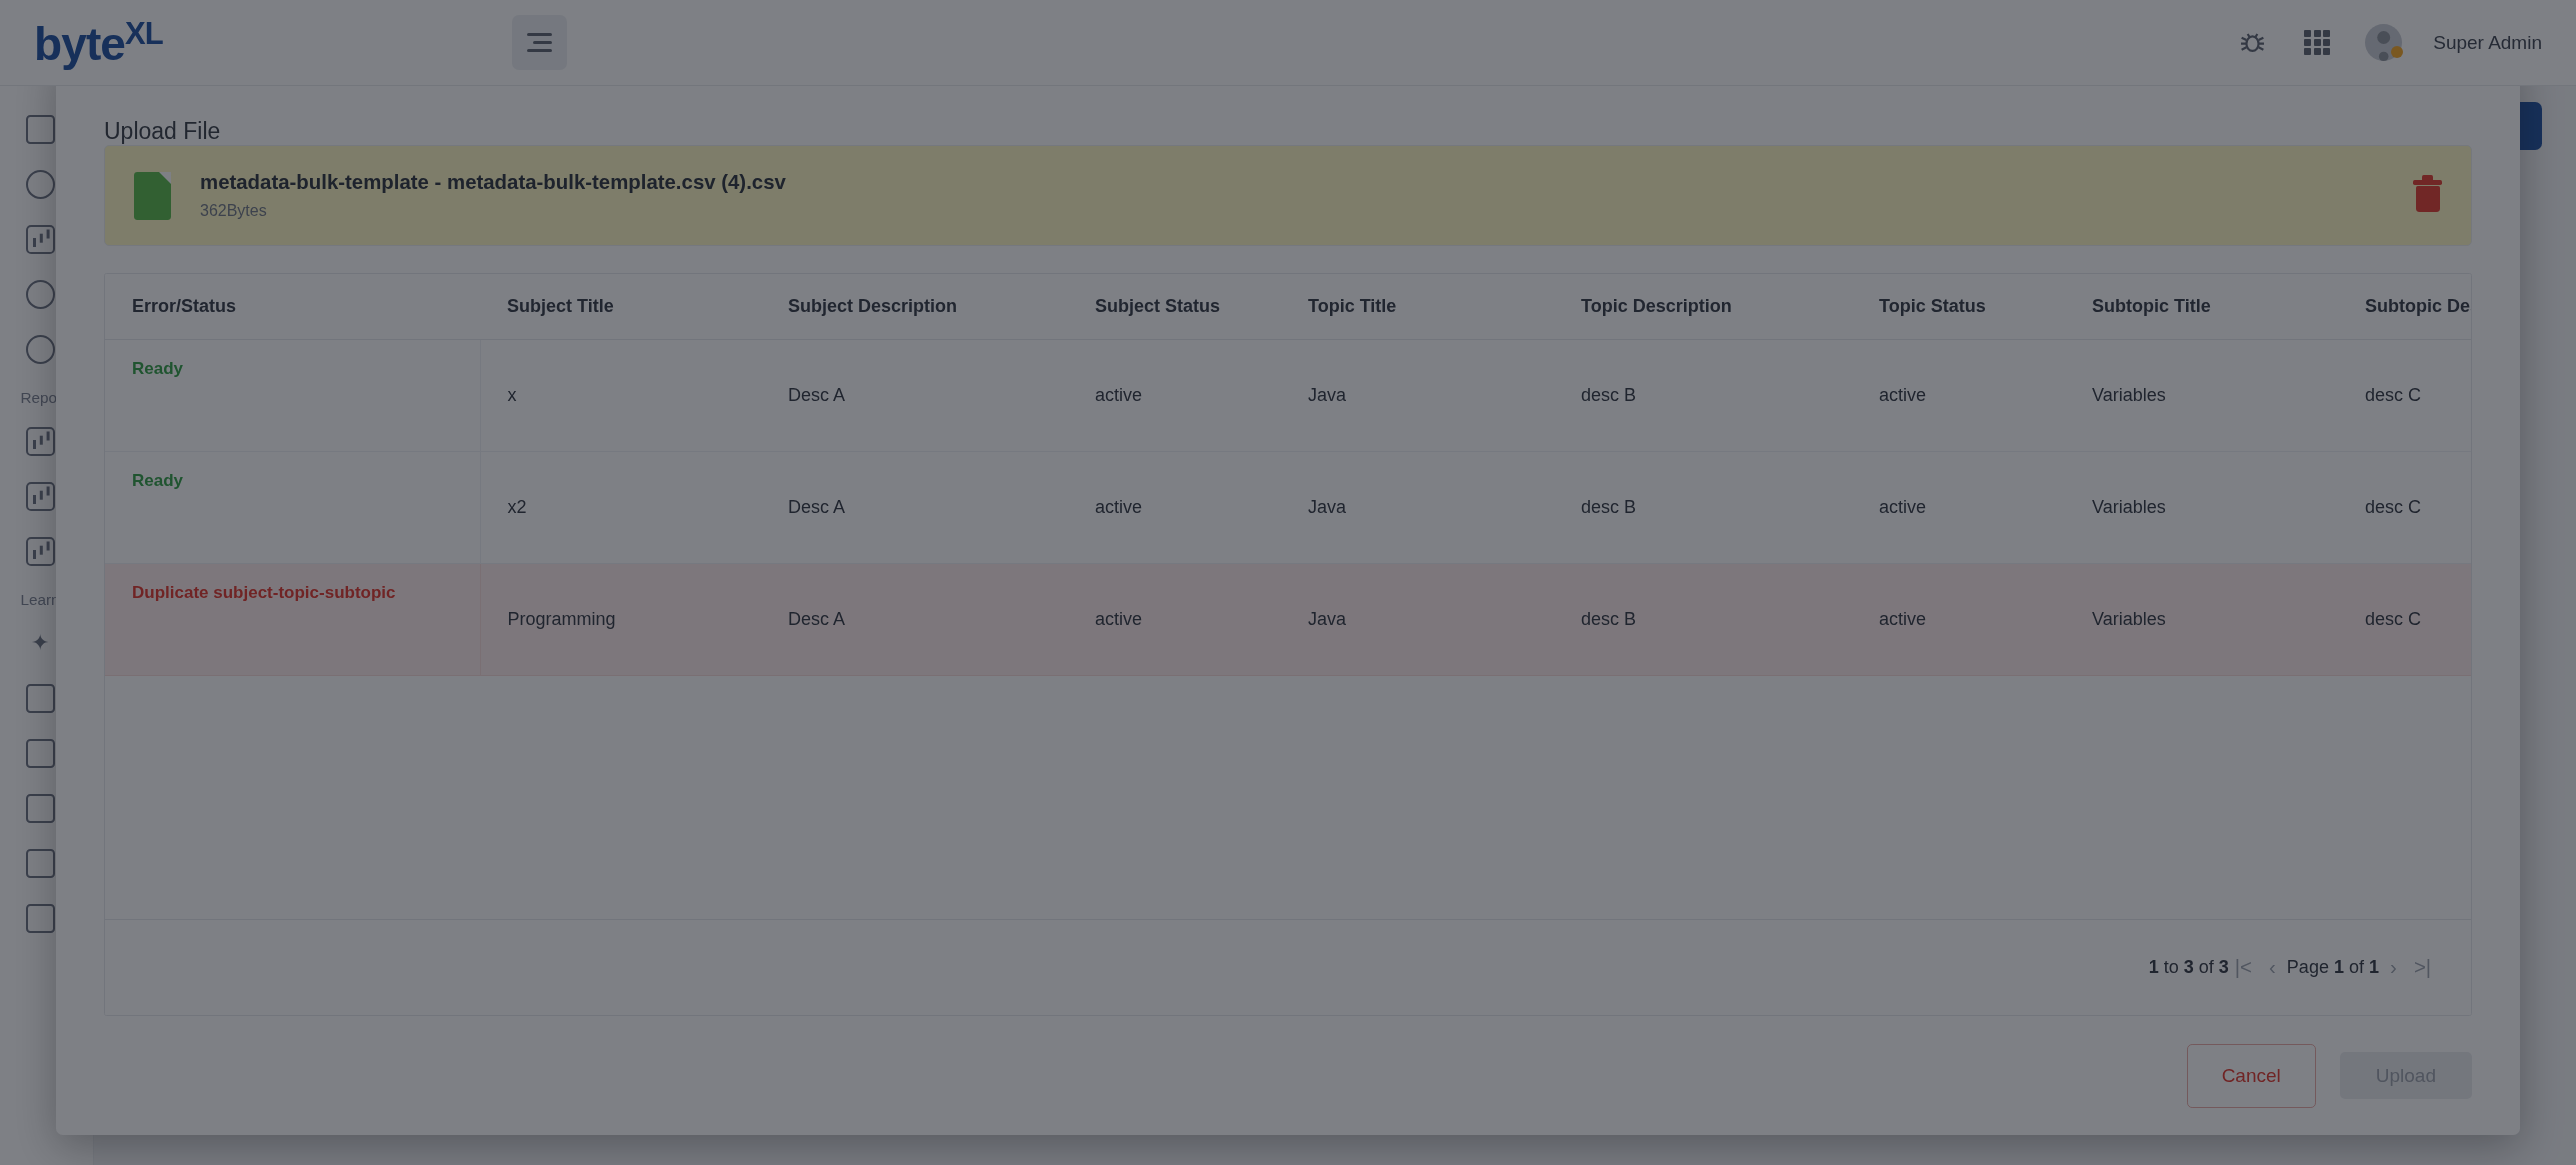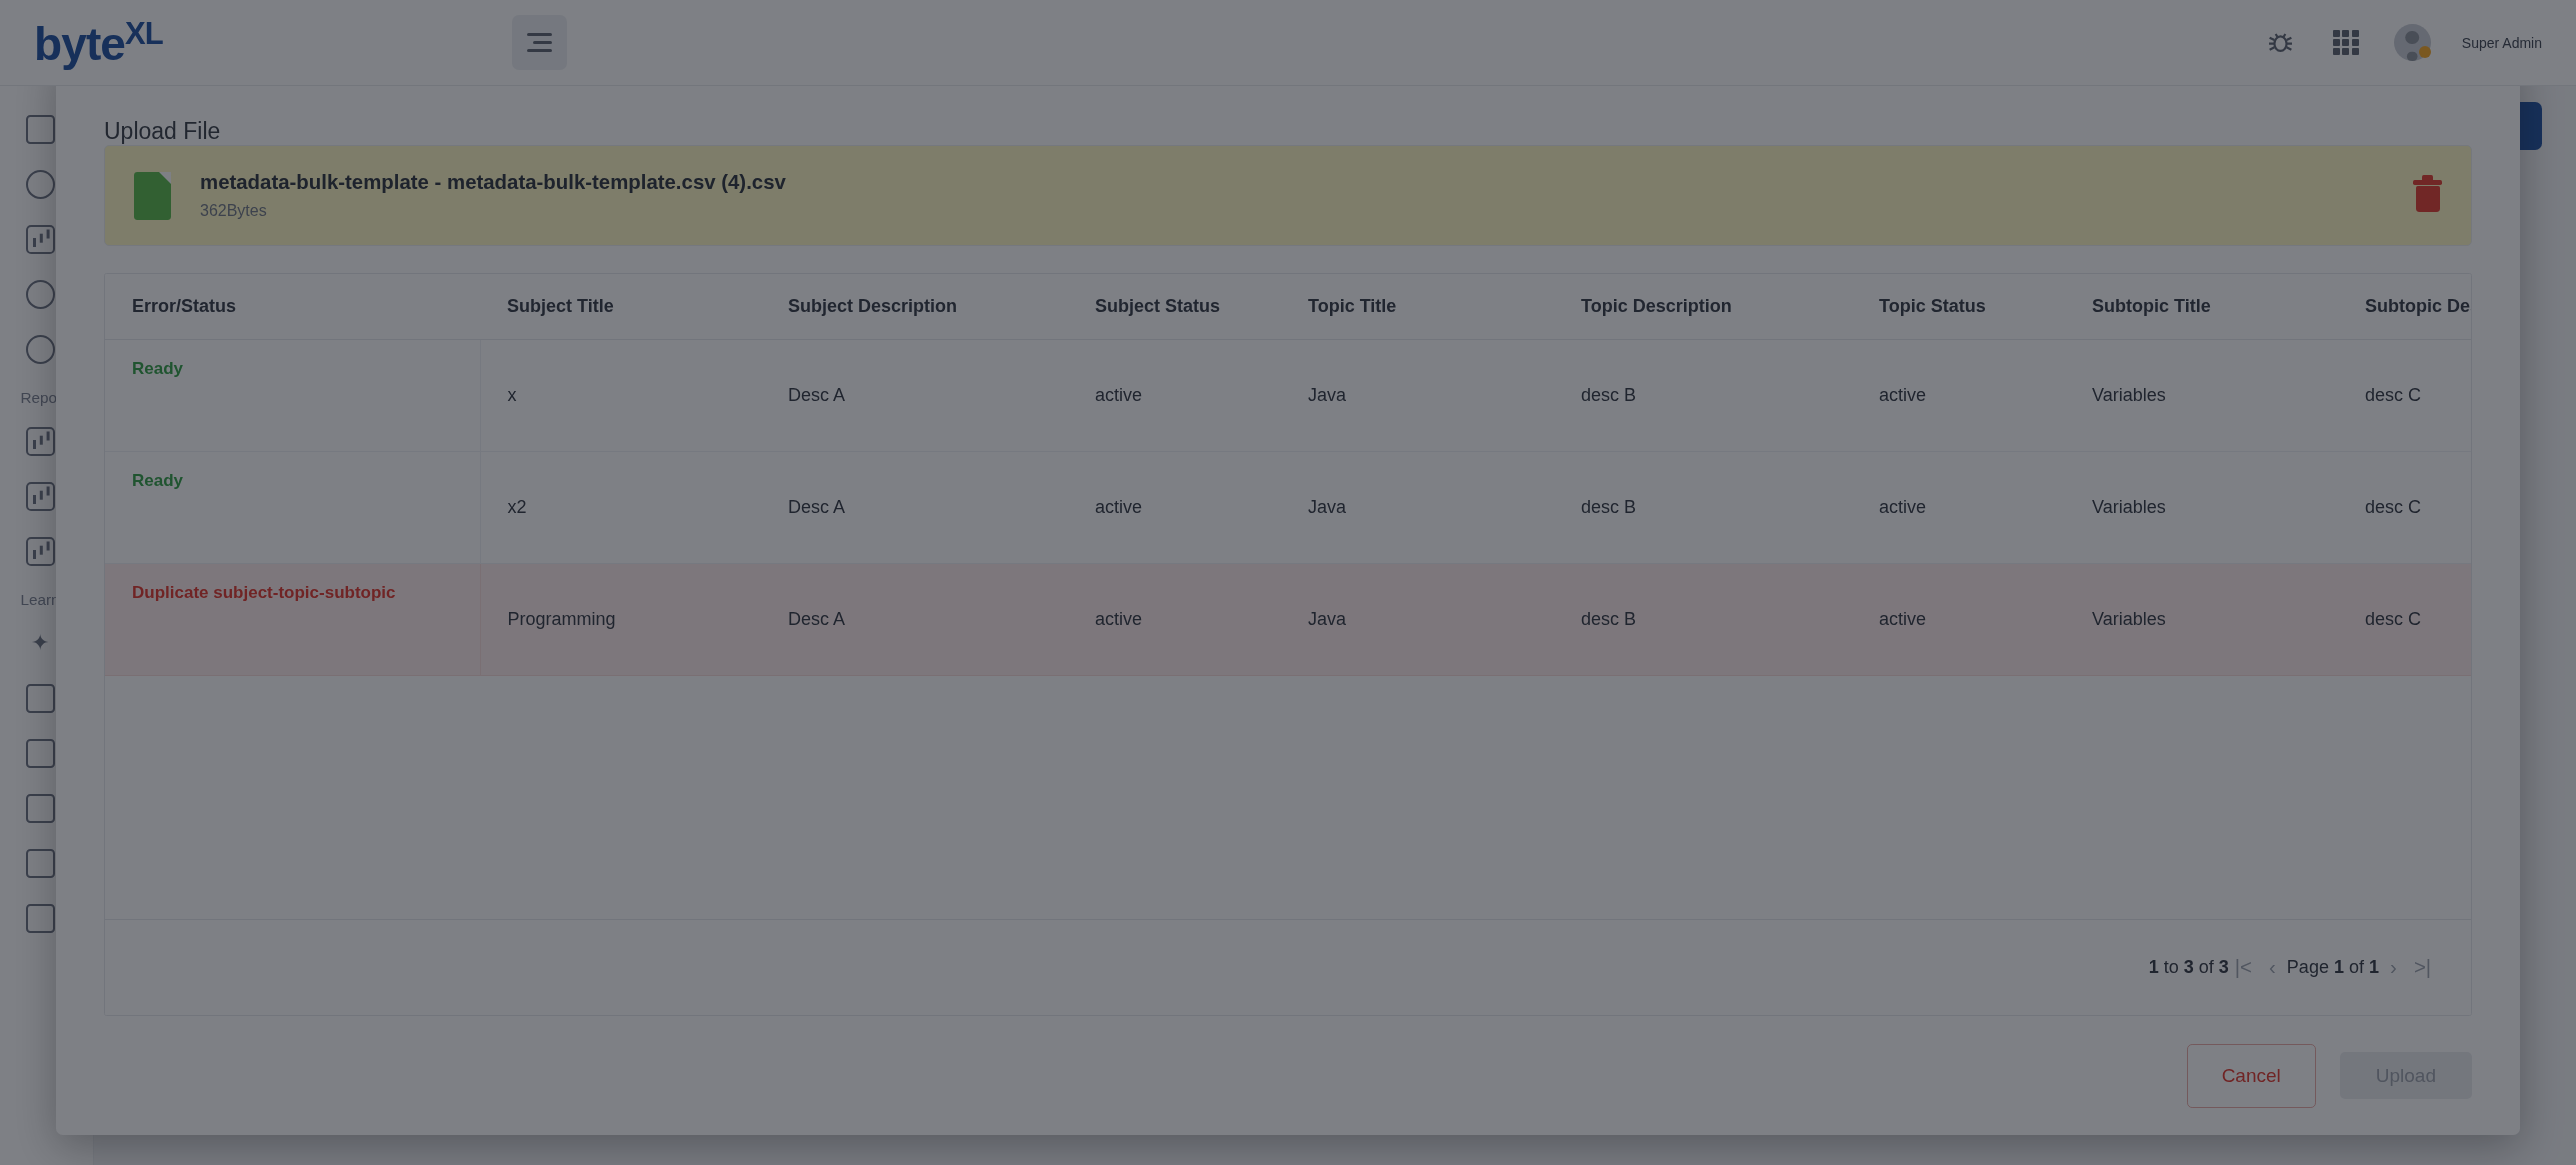--- a/index.html
+++ b/index.html
@@ -112,21 +112,21 @@
     box-shadow: 0 19px 0 -1.7px #8a9099;
   }
   .badge-dot {
     position: absolute;
     top: 22px; left: 25.6px;
     width: 12px; height: 12px;
     background: #f5a623;
     border-radius: 50%;
   }
   .username {
-    font-size: 14px;
+    font-size: 19px;
     color: #3c4350;
     font-weight: 500;
   }
 
   .sidebar {
     position: absolute;
     top: 85px; left: 0; bottom: 0;
     width: 94px;
     background: #ffffff;
     border-right: 0.9px solid #eceef1;

